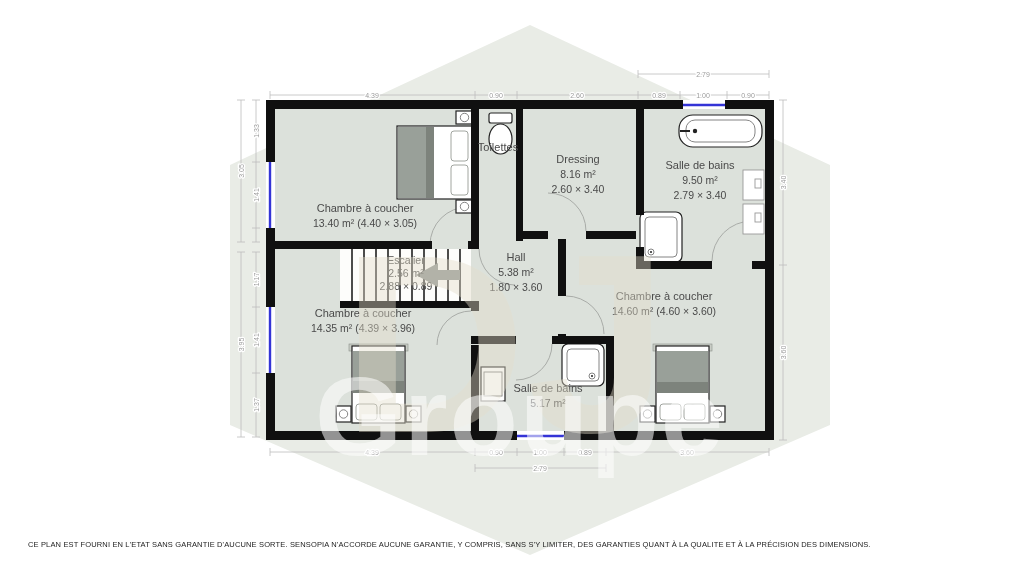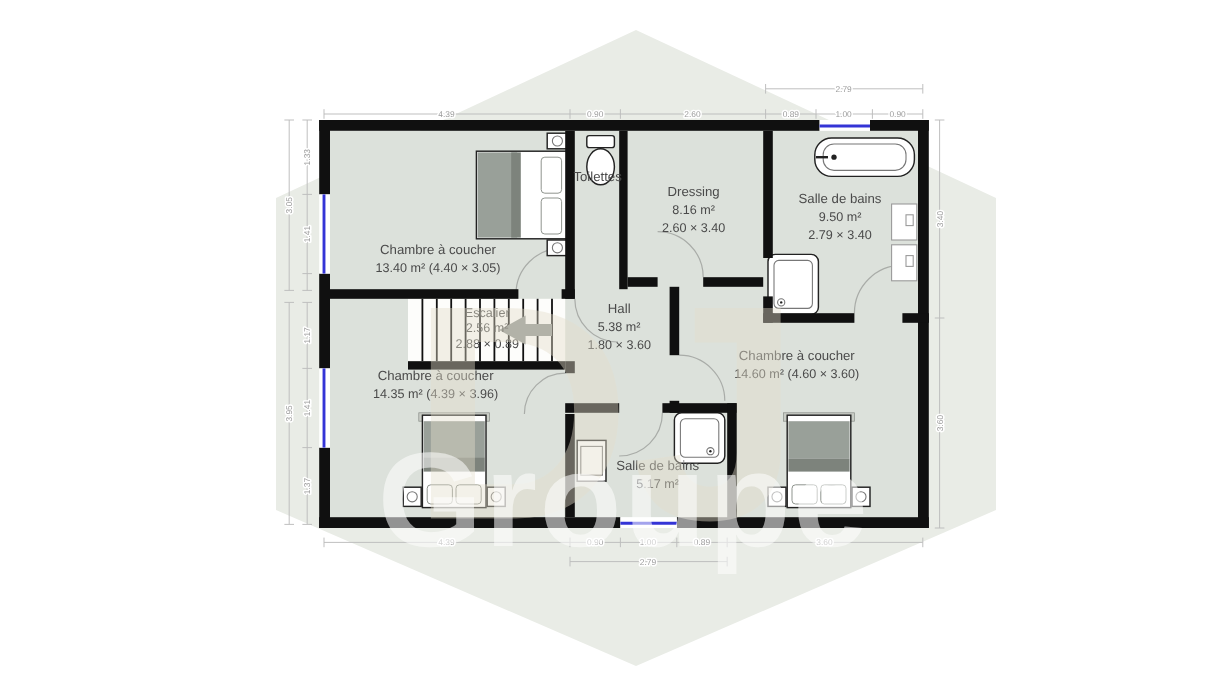--- a/index.html
+++ b/index.html
@@ -289,13 +289,14 @@
     <line class="dim-line" x1="779" y1="265" x2="787" y2="265"></line>
     <line class="dim-line" x1="779" y1="440" x2="787" y2="440"></line>
     <text class="dim-label" transform="translate(785.5,182.5) rotate(-90)">3.40</text>
     <text class="dim-label" transform="translate(785.5,352.5) rotate(-90)">3.60</text>
   </g>
 
   <text class="wm-dj" x="505" y="432">DJ</text>
   <text class="wm-groupe" x="520" y="455">Groupe</text>
 </svg>
 
+<div class="footer">CE PLAN EST FOURNI EN L'ETAT SANS GARANTIE D'AUCUNE SORTE. SENSOPIA N'ACCORDE AUCUNE GARANTIE, Y COMPRIS, SANS S'Y LIMITER, DES GARANTIES QUANT À LA QUALITE ET À LA PRÉCISION DES DIMENSIONS.</div>
 </div>
 
 </body></html>

